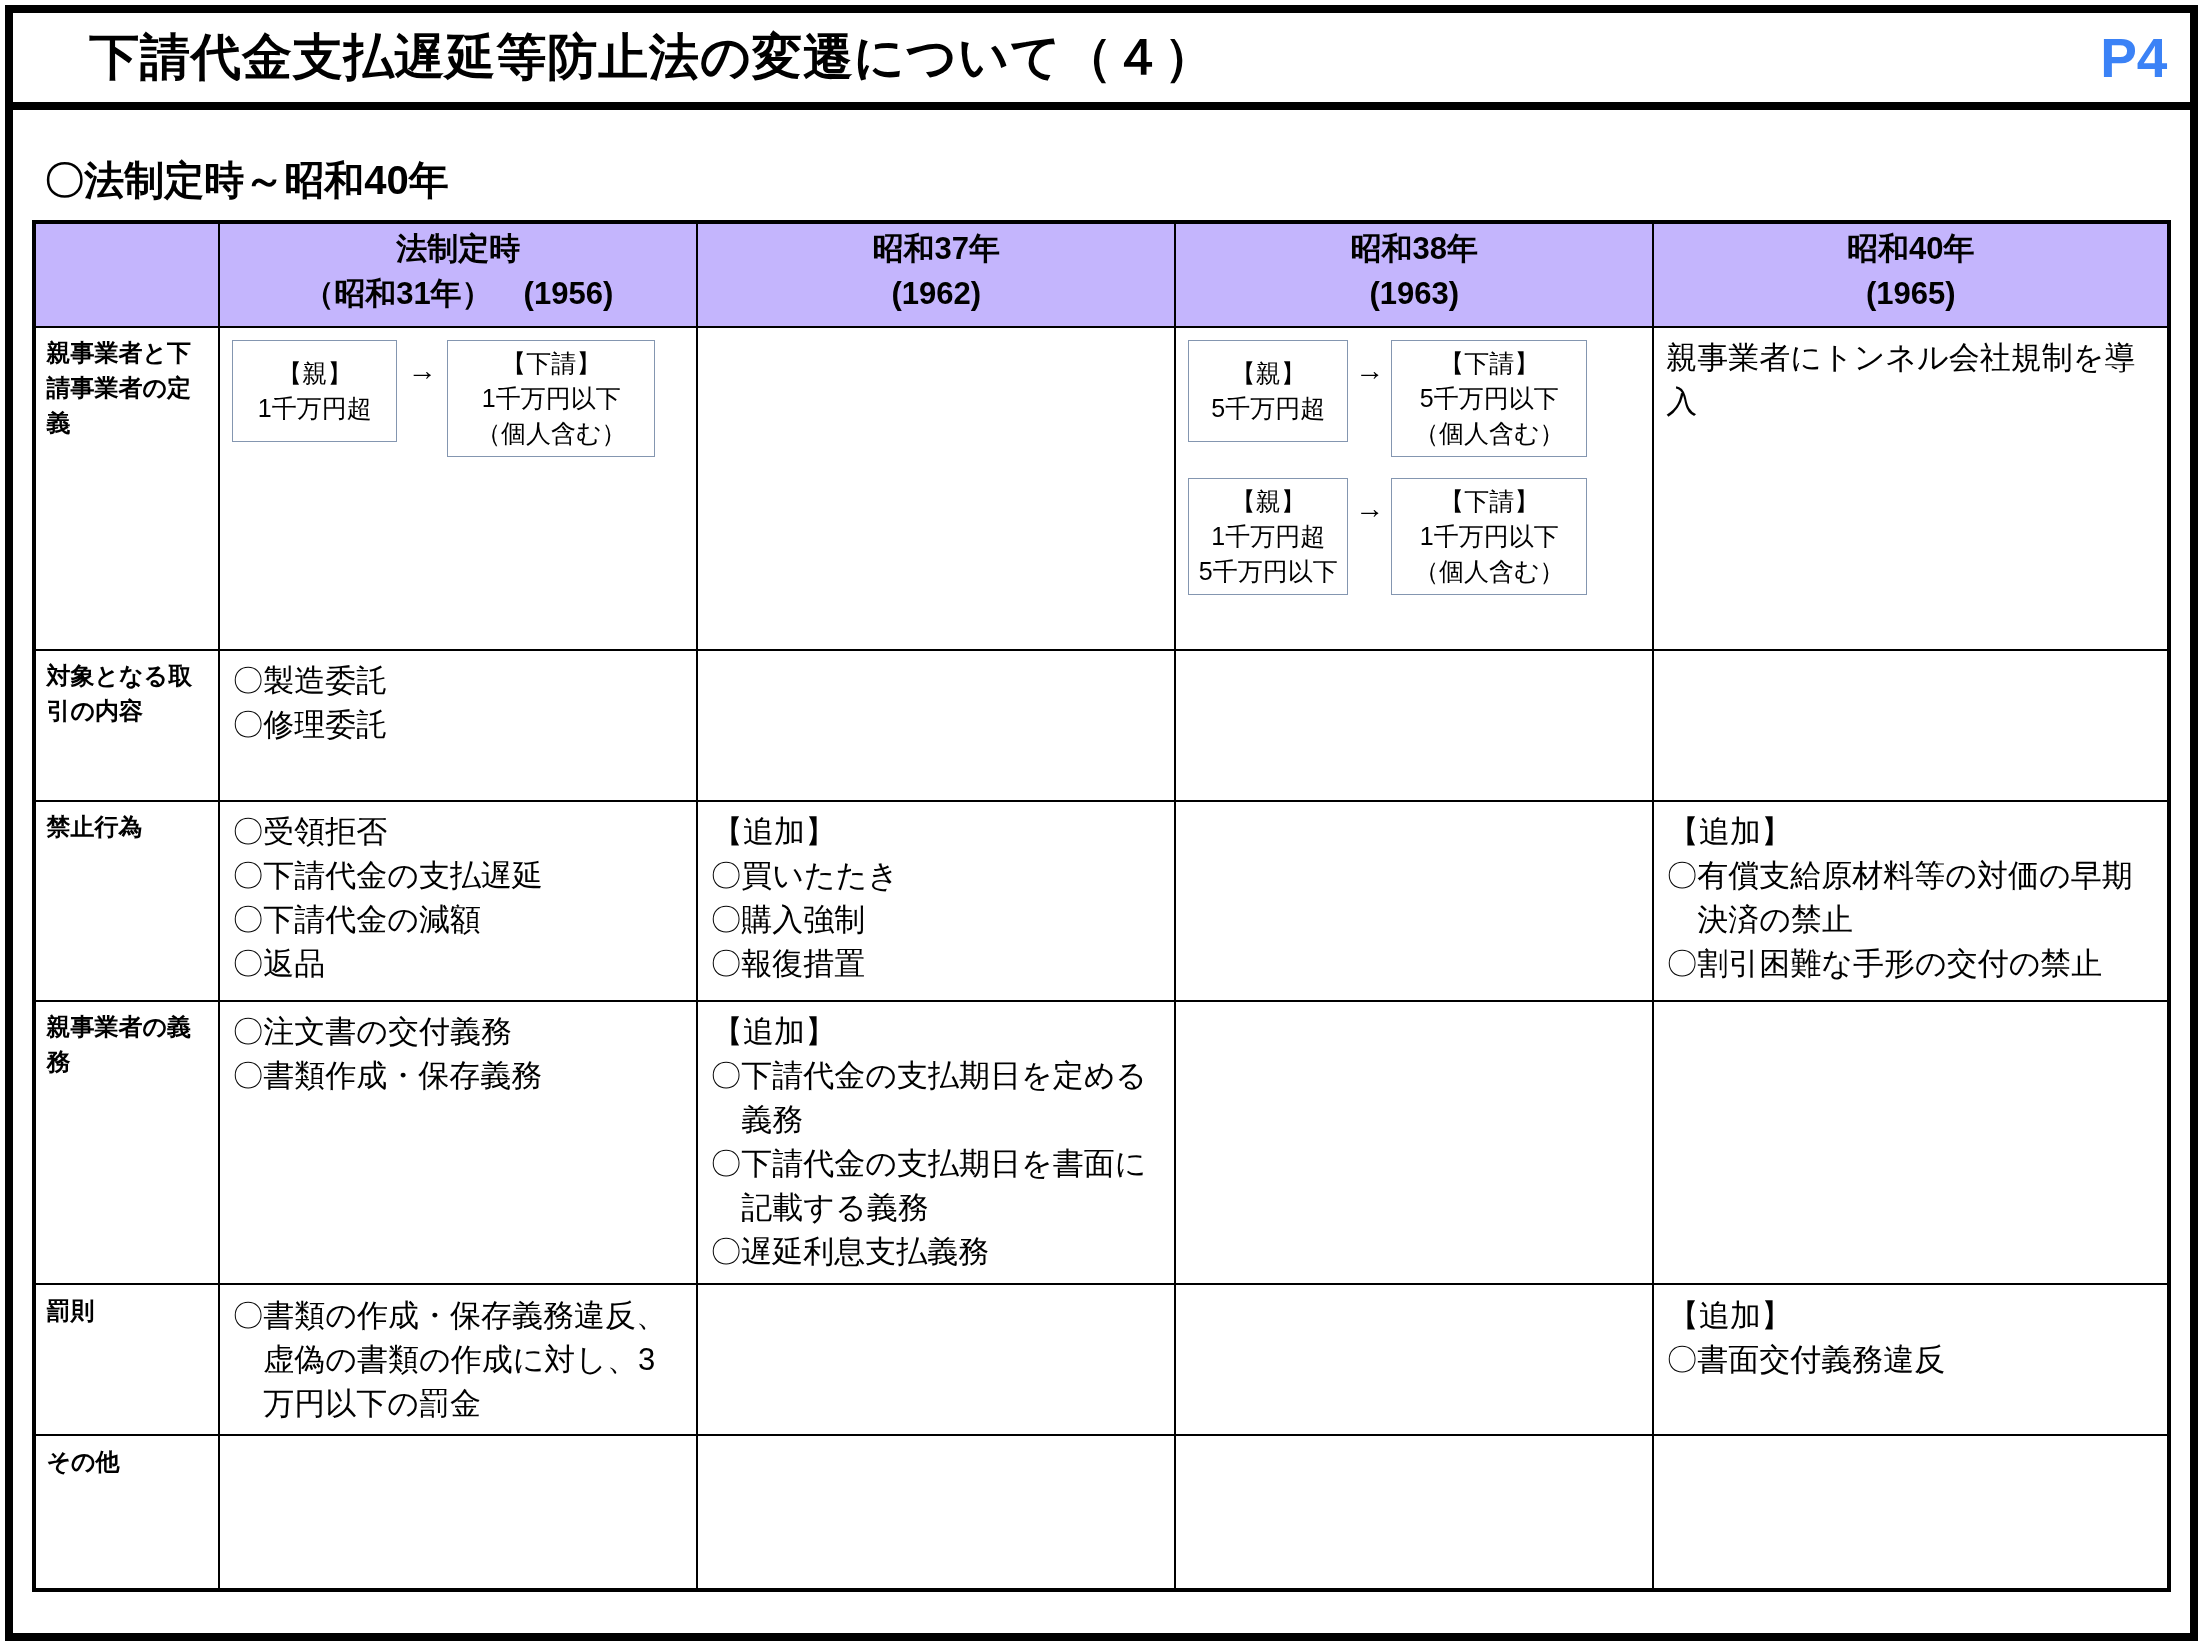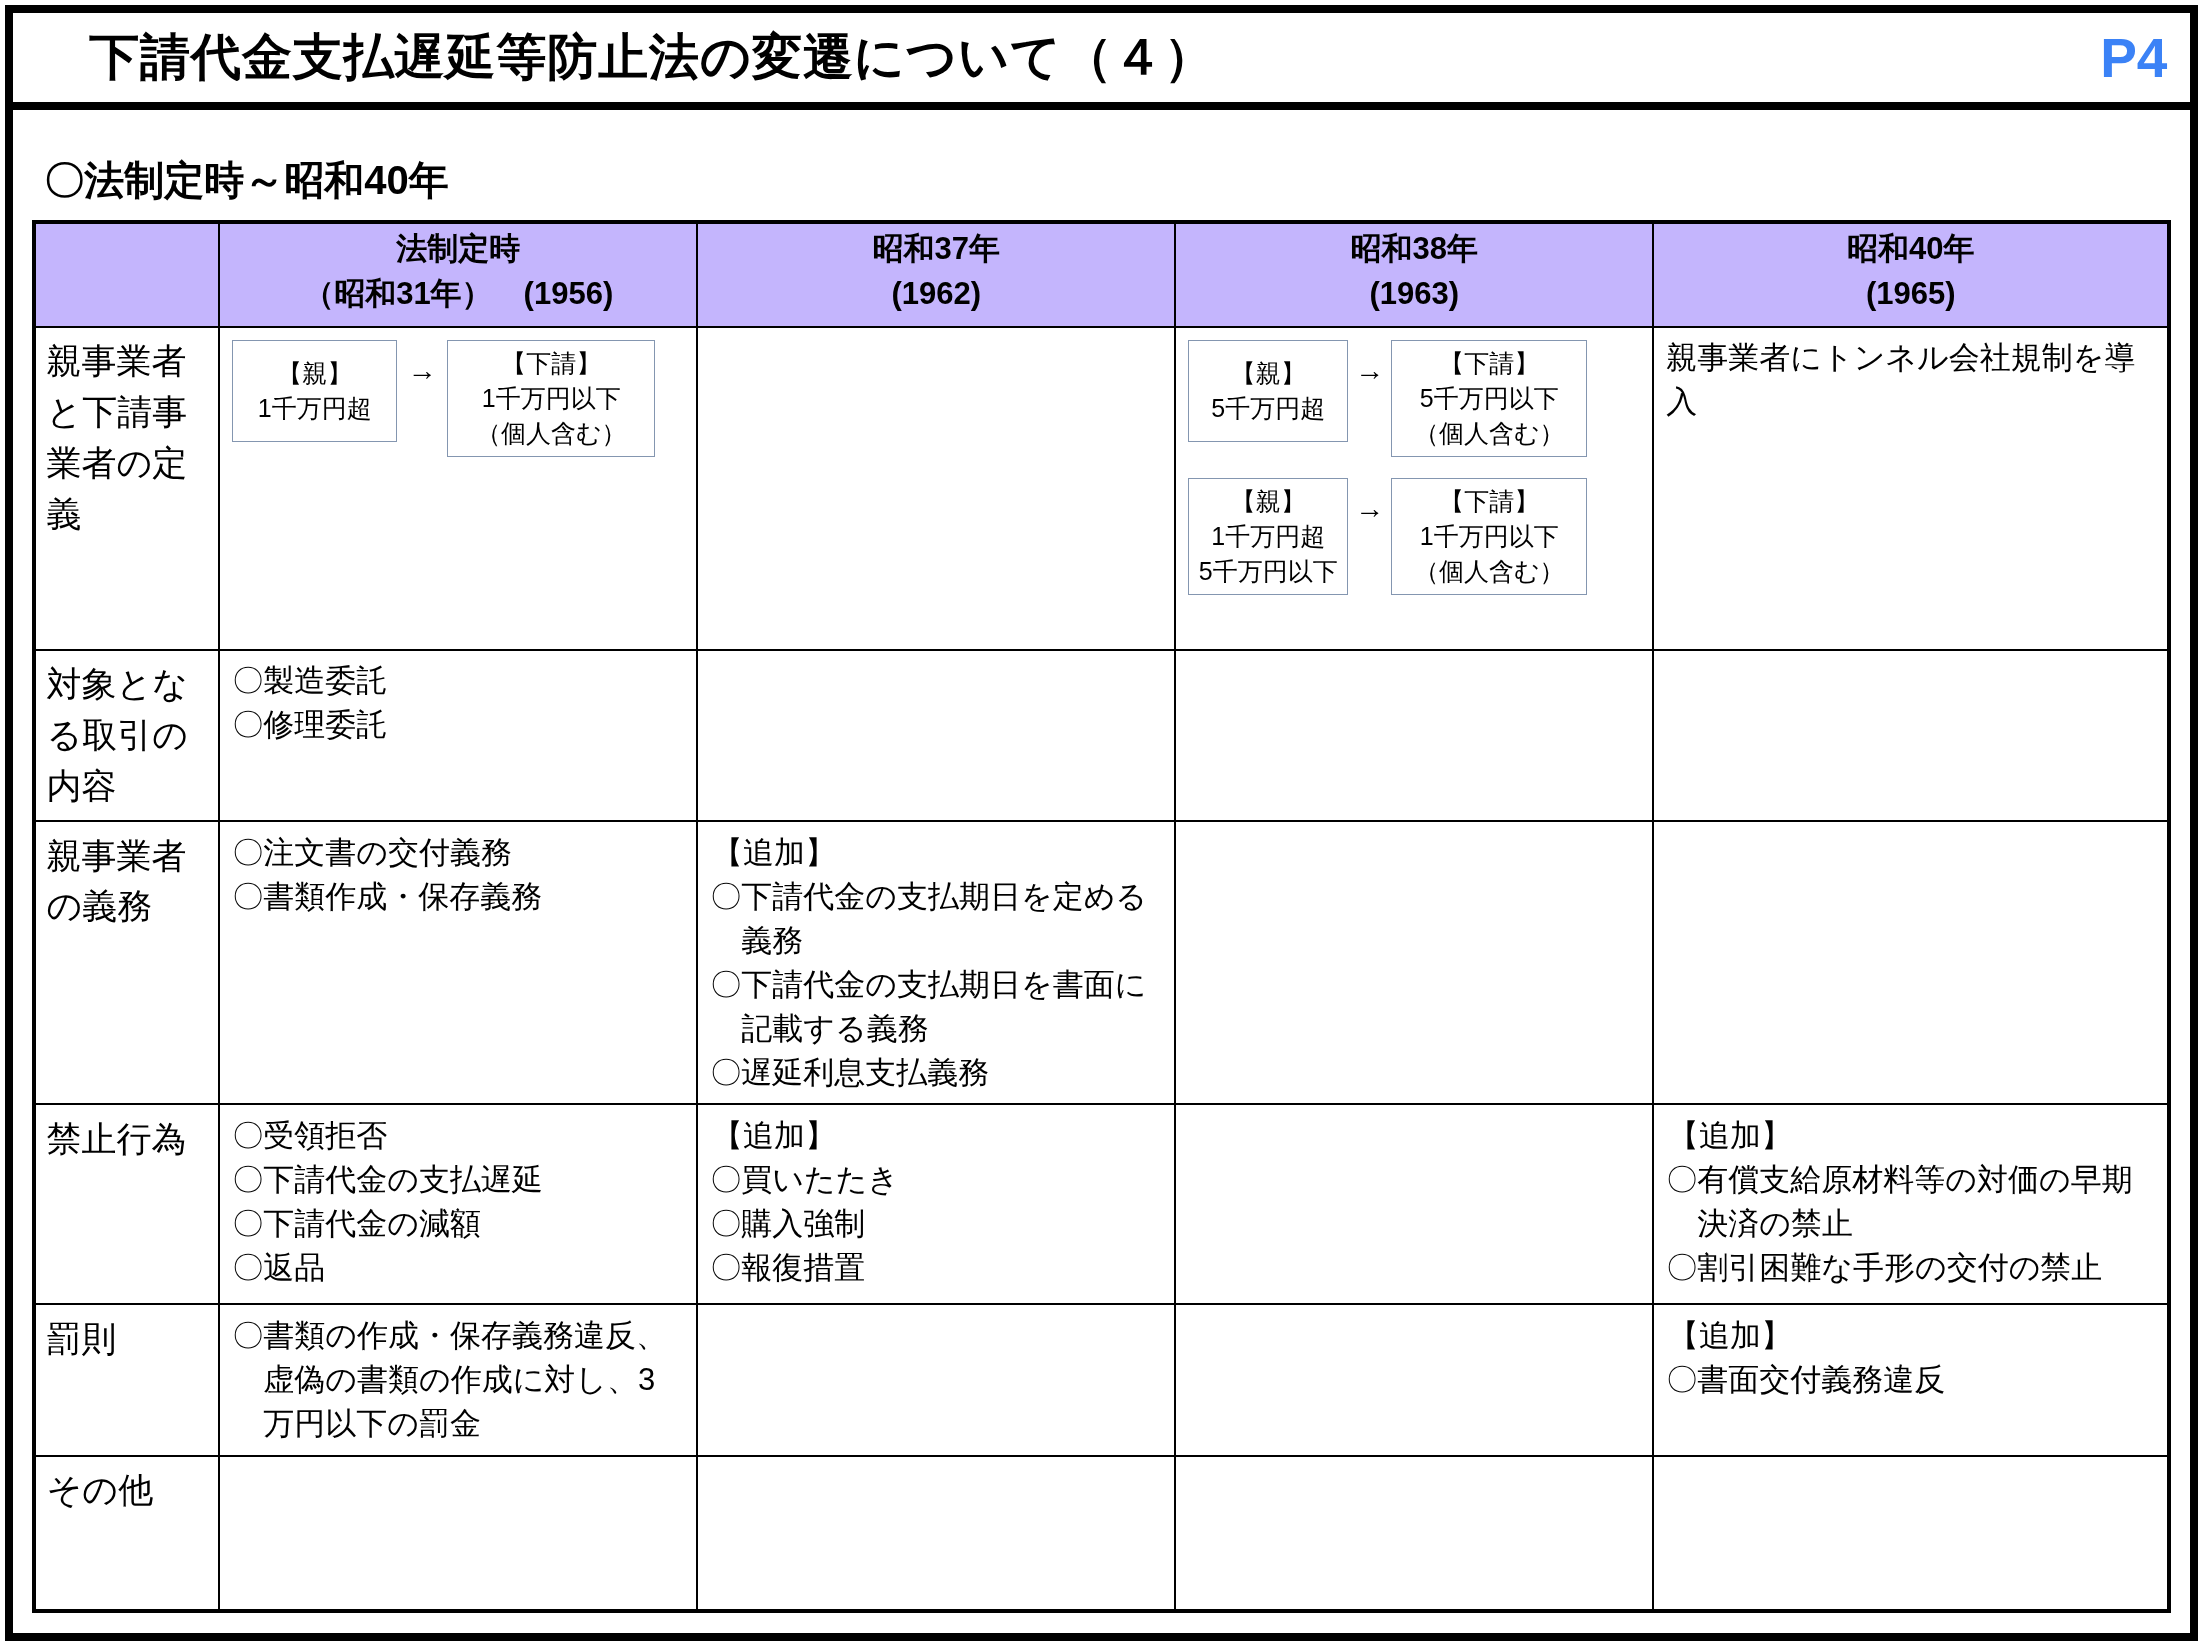--- a/index.html
+++ b/index.html
@@ -44,22 +44,23 @@
   table.history th, table.history td{
     border:2.6px solid #000;box-sizing:border-box;
     vertical-align:top;overflow:hidden;
   }
   th.col-head{
     background:#c4b5fd;
     font-size:31px;font-weight:bold;text-align:center;vertical-align:middle;
     line-height:1.45;padding:3.4px 1.7px;
   }
   td.row-label{
-    font-size:35px;line-height:1.45;
+    font-size:24px;line-height:1.45;
     padding:8.6px 8.6px 8.6px 10.3px;
+    font-weight:bold;
   }
   td.body-cell{
     font-size:31px;line-height:1.42;
     padding:8.6px 22.4px 8.6px 12px;
   }
   .item{padding-left:1em;text-indent:-1em;}
   .tag{padding-left:1.7px;}
   
   .defpair{display:flex;align-items:flex-start;margin-top:3.4px;}
   .defpair + .defpair{margin-top:20.6px;}
@@ -176,36 +177,20 @@
         <td class="row-label">対象となる取引の内容</td>
         <td class="body-cell">
           <div class="item">〇製造委託</div>
           <div class="item">〇修理委託</div>
         </td>
         <td class="body-cell"></td>
         <td class="body-cell"></td>
         <td class="body-cell"></td>
       </tr>
 
-      <tr style="height:280px">
-        <td class="row-label">親事業者の義務</td>
-        <td class="body-cell">
-          <div class="item">〇注文書の交付義務</div>
-          <div class="item">〇書類作成・保存義務</div>
-        </td>
-        <td class="body-cell">
-          <div class="tag">【追加】</div>
-          <div class="item">〇下請代金の支払期日を定める義務</div>
-          <div class="item">〇下請代金の支払期日を書面に記載する義務</div>
-          <div class="item">〇遅延利息支払義務</div>
-        </td>
-        <td class="body-cell"></td>
-        <td class="body-cell"></td>
-      </tr>
-
       <tr style="height:200px">
         <td class="row-label">禁止行為</td>
         <td class="body-cell">
           <div class="item">〇受領拒否</div>
           <div class="item">〇下請代金の支払遅延</div>
           <div class="item">〇下請代金の減額</div>
           <div class="item">〇返品</div>
         </td>
         <td class="body-cell">
           <div class="tag">【追加】</div>
@@ -214,20 +199,36 @@
           <div class="item">〇報復措置</div>
         </td>
         <td class="body-cell"></td>
         <td class="body-cell">
           <div class="tag">【追加】</div>
           <div class="item">〇有償支給原材料等の対価の早期決済の禁止</div>
           <div class="item">〇割引困難な手形の交付の禁止</div>
         </td>
       </tr>
 
+      <tr style="height:280px">
+        <td class="row-label">親事業者の義務</td>
+        <td class="body-cell">
+          <div class="item">〇注文書の交付義務</div>
+          <div class="item">〇書類作成・保存義務</div>
+        </td>
+        <td class="body-cell">
+          <div class="tag">【追加】</div>
+          <div class="item">〇下請代金の支払期日を定める義務</div>
+          <div class="item">〇下請代金の支払期日を書面に記載する義務</div>
+          <div class="item">〇遅延利息支払義務</div>
+        </td>
+        <td class="body-cell"></td>
+        <td class="body-cell"></td>
+      </tr>
+
       <tr style="height:148px">
         <td class="row-label">罰則</td>
         <td class="body-cell">
           <div class="item">〇書類の作成・保存義務違反、虚偽の書類の作成に対し、3万円以下の罰金</div>
         </td>
         <td class="body-cell"></td>
         <td class="body-cell"></td>
         <td class="body-cell">
           <div class="tag">【追加】</div>
           <div class="item">〇書面交付義務違反</div>

